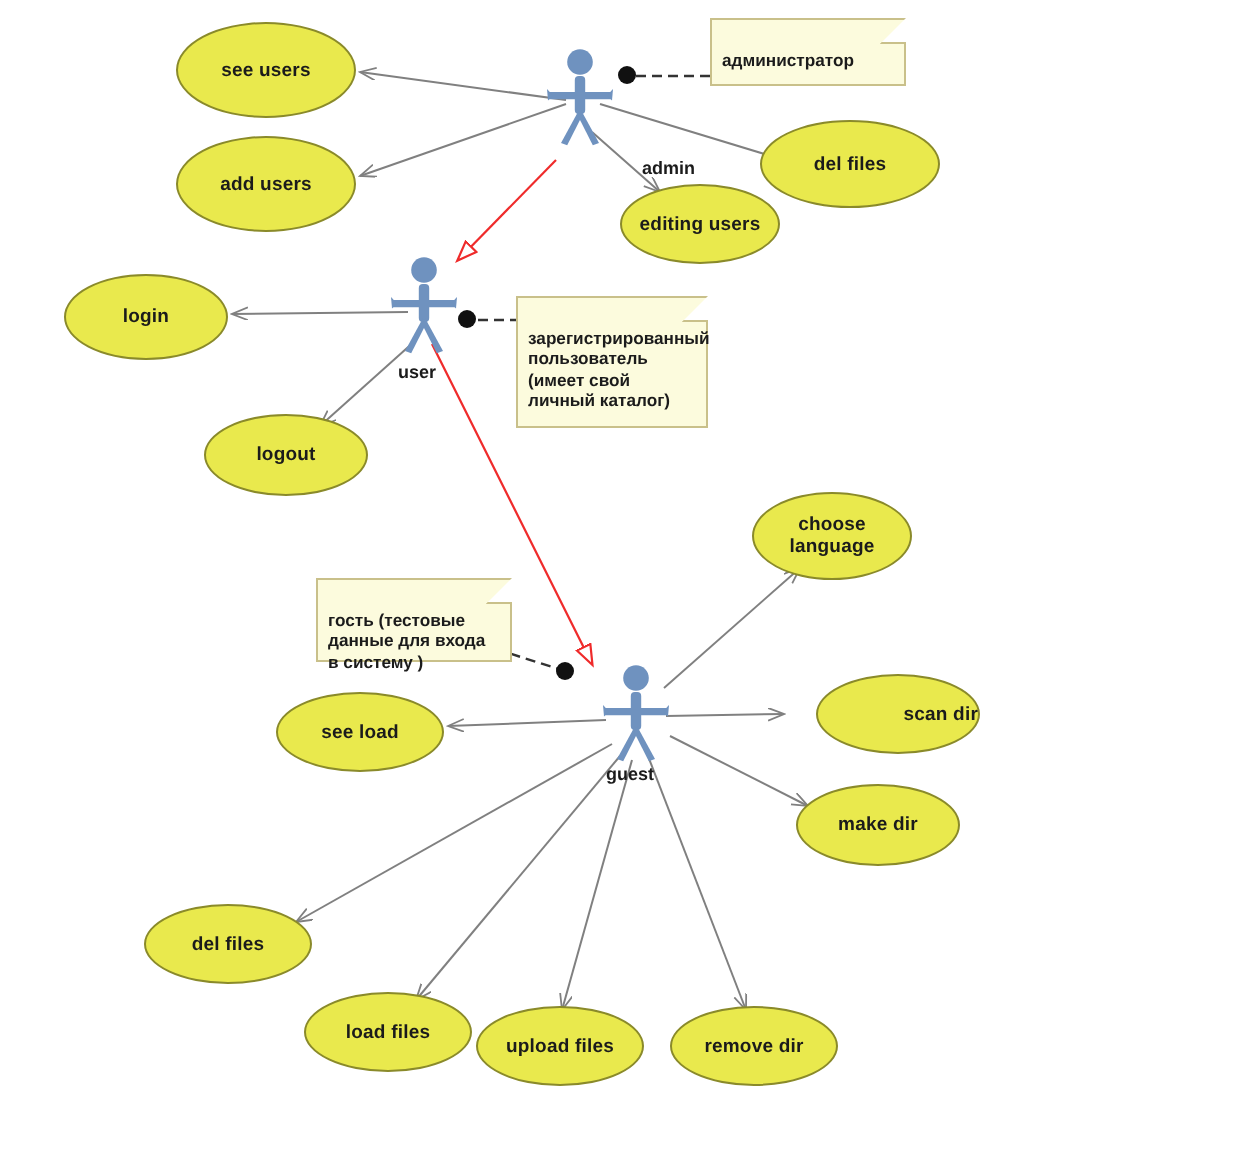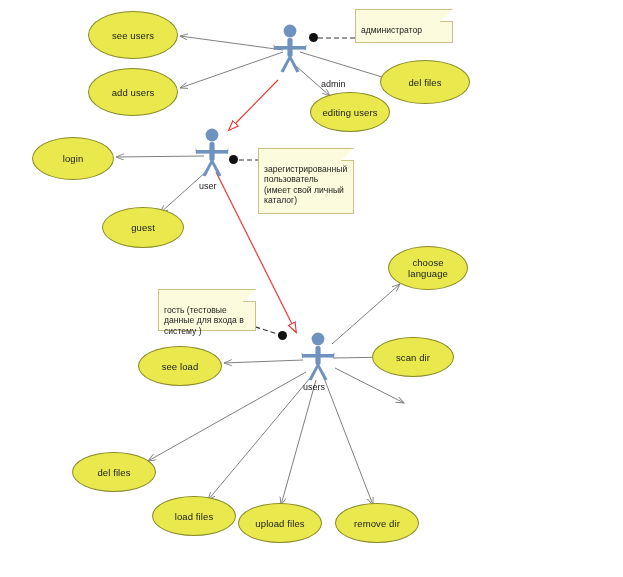--- a/index.html
+++ b/index.html
@@ -9,20 +9,21 @@
   }
   body {
     font-family: "Liberation Sans", sans-serif;
   }
   #diagram-canvas {
     position: relative;
     width: 623px;
     height: 577px;
     background: #ffffff;
     overflow: hidden;
+    font-weight: bold;
   }
   #edge-layer {
     position: absolute;
     left: 0;
     top: 0;
     width: 623px;
     height: 577px;
   }
   .usecase {
     position: absolute;
@@ -168,28 +169,31 @@
   <div class="usecase" style="left:380px; top:60px; width:90px; height:44px;">
     <span>del files</span>
   </div>
   <div class="usecase" style="left:310px; top:92px; width:80px; height:40px;">
     <span>editing users</span>
   </div>
   <div class="usecase" style="left:32px; top:137px; width:82px; height:43px;">
     <span>login</span>
   </div>
   <div class="usecase" style="left:102px; top:207px; width:82px; height:41px;">
-    <span>guest</span>
-  </div>
-  <div class="usecase" style="left:388px; top:246px; width:80px; height:44px;">
+    <span>logout</span>
+  </div>
+  <div class="usecase" style="left:376px; top:246px; width:80px; height:44px;">
     <span style="white-space:pre-line;">choose
 language</span>
   </div>
-  <div class="usecase" style="left:372px; top:337px; width:82px; height:40px;">
+  <div class="usecase" style="left:408px; top:337px; width:82px; height:40px;justify-content:flex-end;">
     <span>scan dir</span>
+  </div>
+  <div class="usecase" style="left:398px; top:392px; width:82px; height:41px;">
+    <span>make dir</span>
   </div>
   <div class="usecase" style="left:138px; top:346px; width:84px; height:40px;">
     <span>see load</span>
   </div>
   <div class="usecase" style="left:72px; top:452px; width:84px; height:40px;">
     <span>del files</span>
   </div>
   <div class="usecase" style="left:238px; top:503px; width:84px; height:40px;">
     <span>upload files</span>
   </div>
@@ -232,21 +236,21 @@
     <svg width="44" height="56" viewBox="0 0 44 56">
       <circle cx="22" cy="9" r="6.4" fill="#6f92bf"></circle>
       <rect x="19.4" y="16" width="5.2" height="19" rx="2" fill="#6f92bf"></rect>
       <path d="M6,24 L38,24 L38,27.6 L6,27.6 Z" fill="#6f92bf"></path>
       <path d="M5.5,22.5 L8.5,25.8 L6,28.2 Z" fill="#6f92bf"></path>
       <path d="M38.5,22.5 L35.5,25.8 L38,28.2 Z" fill="#6f92bf"></path>
       <path d="M21.5,33 L12.5,49.5 L15.6,50.6 L23,36 Z" fill="#6f92bf"></path>
       <path d="M22.5,33 L31.5,49.5 L28.4,50.6 L21,36 Z" fill="#6f92bf"></path>
     </svg>
   </div>
-  <div class="actor-label" style="left:303px; top:382px;">users</div>
+  <div class="actor-label" style="left:303px; top:382px;">guest</div>
   <div class="anchor-dot" style="left:278px; top:331px;"></div>
 
   <div class="note" style="left:258px; top:148px; width:96px; height:66px;">
     <span>зарегистрированный пользователь (имеет свой личный каталог)</span>
     <span class="fold"></span>
   </div>
 
   <div class="note" style="left:355px; top:9px; width:98px; height:34px;">
     <span>администратор</span>
     <span class="fold"></span>

